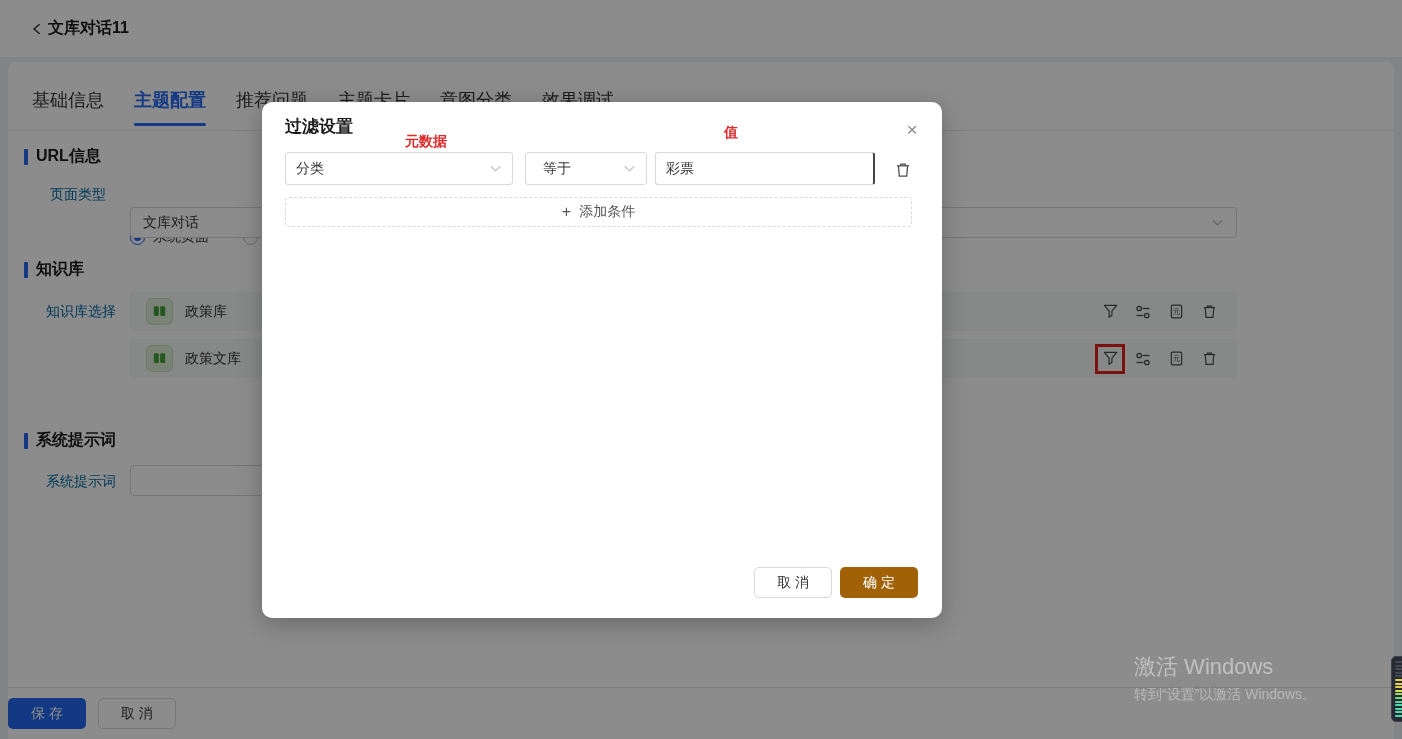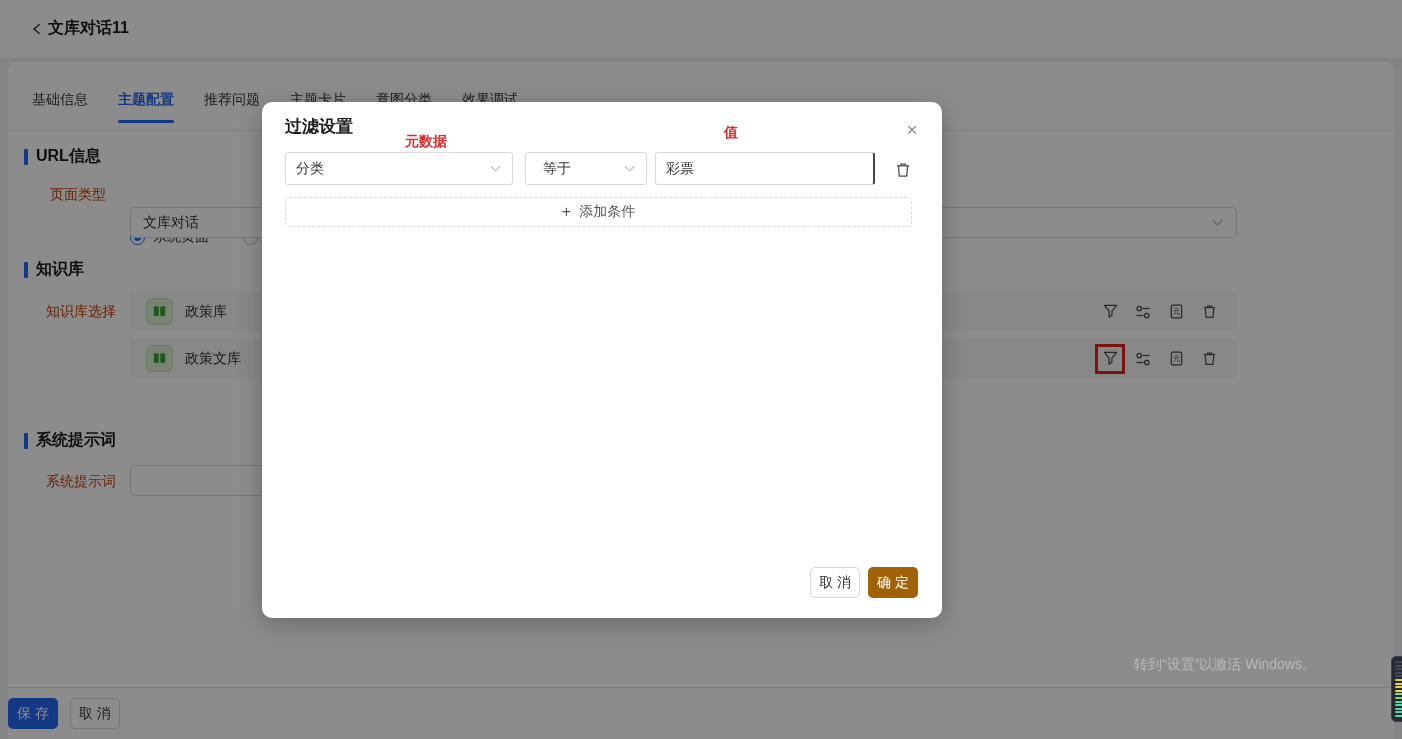--- a/index.html
+++ b/index.html
@@ -8,29 +8,29 @@
 
   
   .stage { position:absolute; inset:0; }
   .topbar { position:absolute; left:0; top:0; width:100%; height:57px; background:#ffffff; display:flex; align-items:center; padding-left:28px; }
   .back-btn { width:20px; height:20px; display:flex; align-items:center; justify-content:center; cursor:pointer; }
   .topbar-title { font-size:16px; font-weight:700; color:#1a1a1a; }
 
   .card { position:absolute; left:8px; right:8px; top:62px; bottom:0; background:#ffffff; border-radius:8px 8px 0 0; }
 
   .tabs { position:absolute; left:24px; top:0; height:46px; display:flex; align-items:center; gap:30px; padding-top:44px; }
-  .tab { font-size:14px; color:#333; padding-bottom:14px; position:relative; white-space:nowrap; cursor:pointer; }
+  .tab { font-size:18px; color:#333; padding-bottom:14px; position:relative; white-space:nowrap; cursor:pointer; }
   .tab.active { color:#2468f2; font-weight:700; }
   .tab.active::after { content:""; position:absolute; left:0; right:0; bottom:0; height:3px; background:#2468f2; border-radius:2px; }
   .tabs-divider { position:absolute; left:0; right:0; top:68px; height:1px; background:#e9e9e9; }
 
   .section-title { position:absolute; display:flex; align-items:center; gap:8px; font-size:16px; font-weight:700; color:#1a1a1a; }
   .section-bar { width:4px; height:16px; background:#2468f2; border-radius:1px; }
 
-  .form-label { position:absolute; font-size:14px; color:#c2410c; }
+  .form-label { position:absolute; font-size:14px; color:#0369a1; }
 
   .radio-group { position:absolute; display:flex; align-items:center; gap:12px; }
   .radio-item { display:flex; align-items:center; gap:8px; font-size:14px; color:#333; cursor:pointer;margin-top:44px; }
   .radio-dot { width:15px; height:15px; border-radius:50%; background:#fff; border:1.5px solid #bfbfbf; position:relative; }
   .radio-dot.checked { border-color:#2468f2; }
   .radio-dot.checked::after { content:""; position:absolute; left:50%; top:50%; width:7px; height:7px; margin:-3.5px 0 0 -3.5px; border-radius:50%; background:#2468f2; }
 
   .select-box { position:absolute; height:31px; background:#fff; border:1px solid #d9d9d9; border-radius:4px; display:flex; align-items:center; padding:0 12px; font-size:14px; color:#333; }
   .select-box .chev { margin-left:auto; }
 
@@ -38,21 +38,21 @@
   .kb-book { width:27px; height:27px; border-radius:6px; background:#ddefd6; border:1px solid #c3e2b6; display:flex; align-items:center; justify-content:center; margin-right:12px; }
   .kb-name { font-size:14px; color:#333; }
   .kb-actions { margin-left:auto; display:flex; align-items:center; gap:9px; }
   .icon-btn { width:24px; height:24px; display:flex; align-items:center; justify-content:center; cursor:pointer; color:#4d4d4d; }
   .red-box { outline:3px solid #e01f1f; outline-offset:0px; }
 
   .text-input { position:absolute; height:31px; background:#fff; border:1px solid #d9d9d9; border-radius:4px; font-size:14px; padding:0 12px; color:#333; }
 
   .page-footer-divider { position:absolute; left:0; right:0; bottom:51px; height:1px; background:#e3e3e3; }
   .page-footer { position:absolute; left:0; right:0; bottom:0; height:51px; display:flex; align-items:center; justify-content:flex-start; gap:12px; }
-  .btn { height:31px; border-radius:5px; font-size:14px; display:flex; align-items:center; justify-content:center; padding:0 8px; cursor:pointer; border:1px solid transparent; white-space:pre; }
+  .btn { height:31px; border-radius:5px; font-size:14px; display:flex; align-items:center; justify-content:center; padding:0 22px; cursor:pointer; border:1px solid transparent; white-space:pre; }
   .btn.primary { background:#2468f2; color:#fff; }
   .btn.plain { background:#fff; color:#333; border-color:#d9d9d9; }
 
   
   .mask { position:absolute; inset:0; background:rgba(0,0,0,0.45); z-index:10; }
 
   
   .modal { position:absolute; left:262px; top:102px; width:680px; height:516px; background:#fff; border-radius:10px; box-shadow:0 6px 24px rgba(0,0,0,0.25); z-index:20; }
   .modal-title { position:absolute; left:23px; top:13px; font-size:17px; font-weight:700; color:#1a1a1a; }
   .modal-close { position:absolute; right:18px; top:16px; width:24px; height:24px; display:flex; align-items:center; justify-content:center; font-size:19px; color:#8c8c8c; cursor:pointer; }
@@ -265,20 +265,21 @@
       <span>添加条件</span>
     </div>
 
     <div class="modal-footer">
       <div class="btn plain">取 消</div>
       <div class="btn ok">确 定</div>
     </div>
   </div>
 
   <div class="watermark">
+    <div class="l1">激活 Windows</div>
     <div class="l2">转到“设置”以激活 Windows。</div>
   </div>
 
   <div class="edge-widget">
       <div class="stripe" style="background: rgb(66, 72, 84);"></div>
       <div class="stripe" style="background: rgb(66, 72, 84);"></div>
       <div class="stripe" style="background: rgb(66, 72, 84);"></div>
       <div class="stripe" style="background: rgb(66, 72, 84);"></div>
       <div class="stripe" style="background: rgb(66, 72, 84);"></div>
       <div class="stripe" style="background: rgb(227, 207, 74);"></div>

